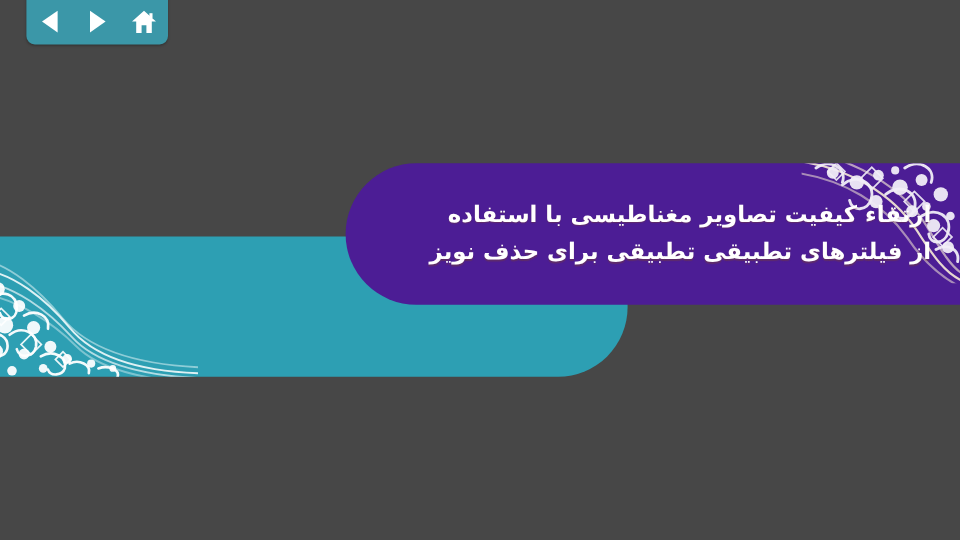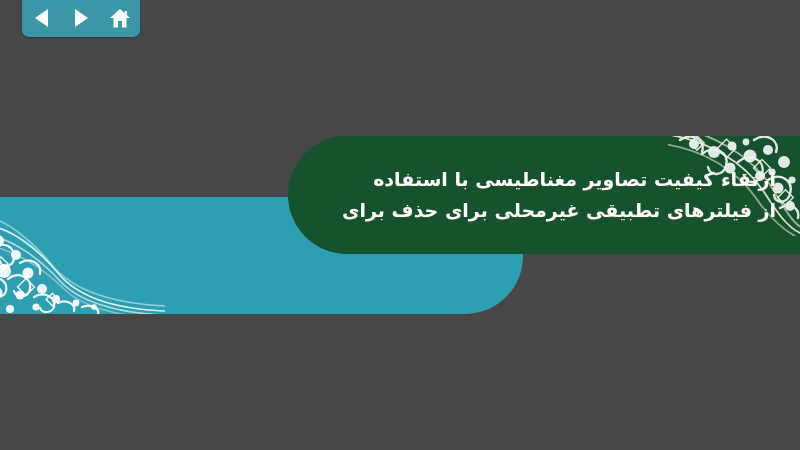--- a/index.html
+++ b/index.html
@@ -62,21 +62,21 @@
     pointer-events: none;
   }
 
   
   #title-plate {
     position: absolute;
     left: 288px;
     top: 136px;
     width: 512px;
     height: 118px;
-    background: #14532d;
+    background: #4c1d95;
     border-radius: 59px 0 0 59px;
     overflow: hidden;
   }
   #orange-ornament {
     position: absolute;
     right: 0;
     top: 0;
     width: 132px;
     height: 100px;
     pointer-events: none;
@@ -177,21 +177,21 @@
       <g fill="none" stroke="#ffffff" stroke-width="1.5" opacity="0.9">
         <rect x="52" y="6" width="13" height="13" transform="rotate(45 58.5 12.5)"></rect>
         <rect x="88" y="26" width="12" height="12" transform="rotate(45 94 32)"></rect>
         <rect x="112" y="56" width="11" height="11" transform="rotate(45 117.5 61.5)"></rect>
         <rect x="24" y="2" width="10" height="10" transform="rotate(45 29 7)"></rect>
       </g>
     </svg>
 
     <div id="title-text">
       <span class="title-line">ارتقاء کیفیت تصاویر مغناطیسی با استفاده</span>
-      <span class="title-line">از فیلترهای تطبیقی غیرمحلی برای حذف برای</span>
+      <span class="title-line">از فیلترهای تطبیقی تطبیقی برای حذف نویز</span>
     </div>
   </div>
 
   <div id="navbar">
 
     <div class="nav-btn" title="Back">
       <svg width="18" height="20" viewBox="0 0 18 20">
         <path d="M15 1 L15 19 L2 10 Z" fill="#ffffff"></path>
       </svg>
     </div>

